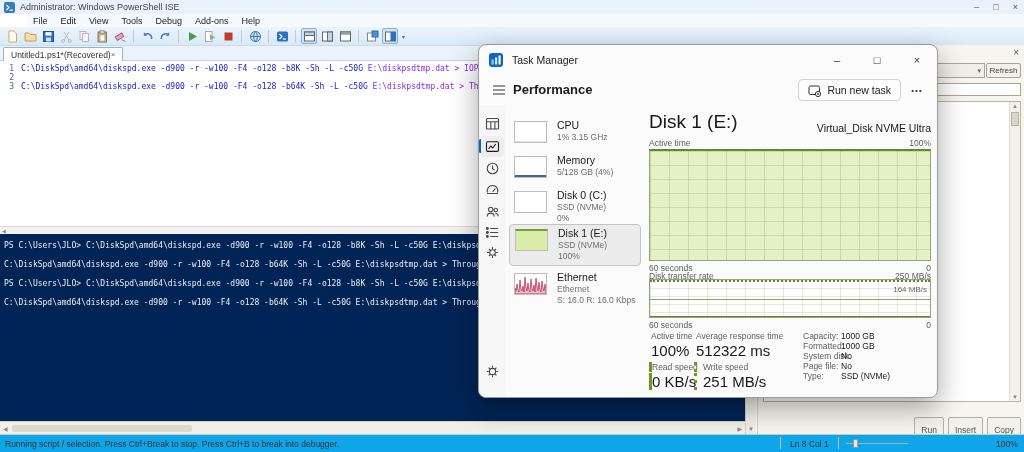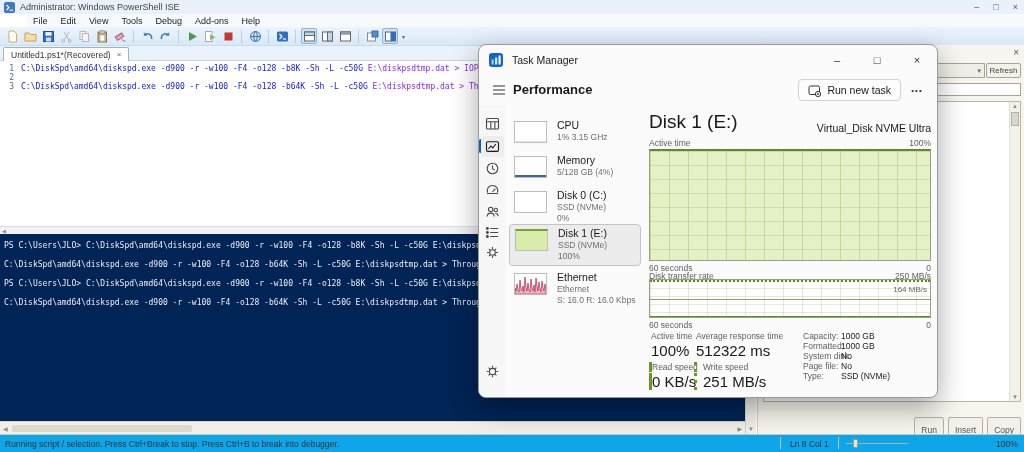--- a/index.html
+++ b/index.html
@@ -13,21 +13,21 @@
   .ise-title{font-size:9px;color:#444;margin-left:5px;}
   .ise-ctrls{position:absolute;right:6px;top:0;height:14px;display:flex;gap:14px;align-items:center;color:#555;font-size:9px;}
   .ise-ctrls span{cursor:default;}
   .ise-menubar{left:0;top:14px;width:1024px;height:13px;background:#f7fafd;display:flex;align-items:center;gap:13px;padding:0 6px;font-size:9px;color:#222;margin-left:27px;}
   .ise-toolbar{left:0;top:27px;width:1024px;height:19px;background:linear-gradient(#ecf4fc,#d9e9f8);display:flex;align-items:center;padding:0 3px;border-bottom:1px solid #c8dcee;}
   .ti{display:inline-flex;width:16px;height:16px;align-items:center;justify-content:center;margin:0 1px;border-radius:2px;}
   .ti.active{background:#cfe3f6;border:1px solid #88b3da;}
   .tsep{width:1px;height:13px;background:#b9cfe2;margin:0 4px;}
   .tovf{font-size:6px;color:#567;margin-left:3px;}
   .ise-tabrow{left:0;top:46px;width:757px;height:15px;background:#eaf3fb;border-bottom:1px solid #c3d6e8;}
-  .ise-tab{position:absolute;left:3px;top:1px;height:14px;background:#fff;border:1px solid #94b4d0;border-bottom:none;border-radius:2px 2px 0 0;display:flex;align-items:center;gap:6px;padding:0 7px;font-size:8.5px;color:#333;}
+  .ise-tab{position:absolute;left:3px;top:1px;height:14px;background:#fff;border:1px solid #94b4d0;border-bottom:none;border-radius:2px 2px 0 0;display:flex;align-items:center;padding:0 7px;font-size:8.5px;color:#333;}
   .tab-x{font-size:8px;color:#666;}
 
   .ise-editor{left:0;top:61px;width:757px;height:165px;background:#fff;font-family:"DejaVu Sans Mono",monospace;font-size:8px;padding-top:3px;overflow:hidden;}
   .eline{height:9px;line-height:9px;white-space:pre;}
   .eline .ln{display:inline-block;width:14px;text-align:right;color:#4a6b8a;margin-right:7px;}
   .eline .code{color:#1c23c8;}
   .eline .acc{color:#8A2BE2;}
 
   .ed-hscroll{left:0;top:226px;width:757px;height:8px;background:#f2f2f2;border-top:1px solid #dcdcdc;color:#888;font-size:5px;display:flex;align-items:center;padding:0 2px;}
 

